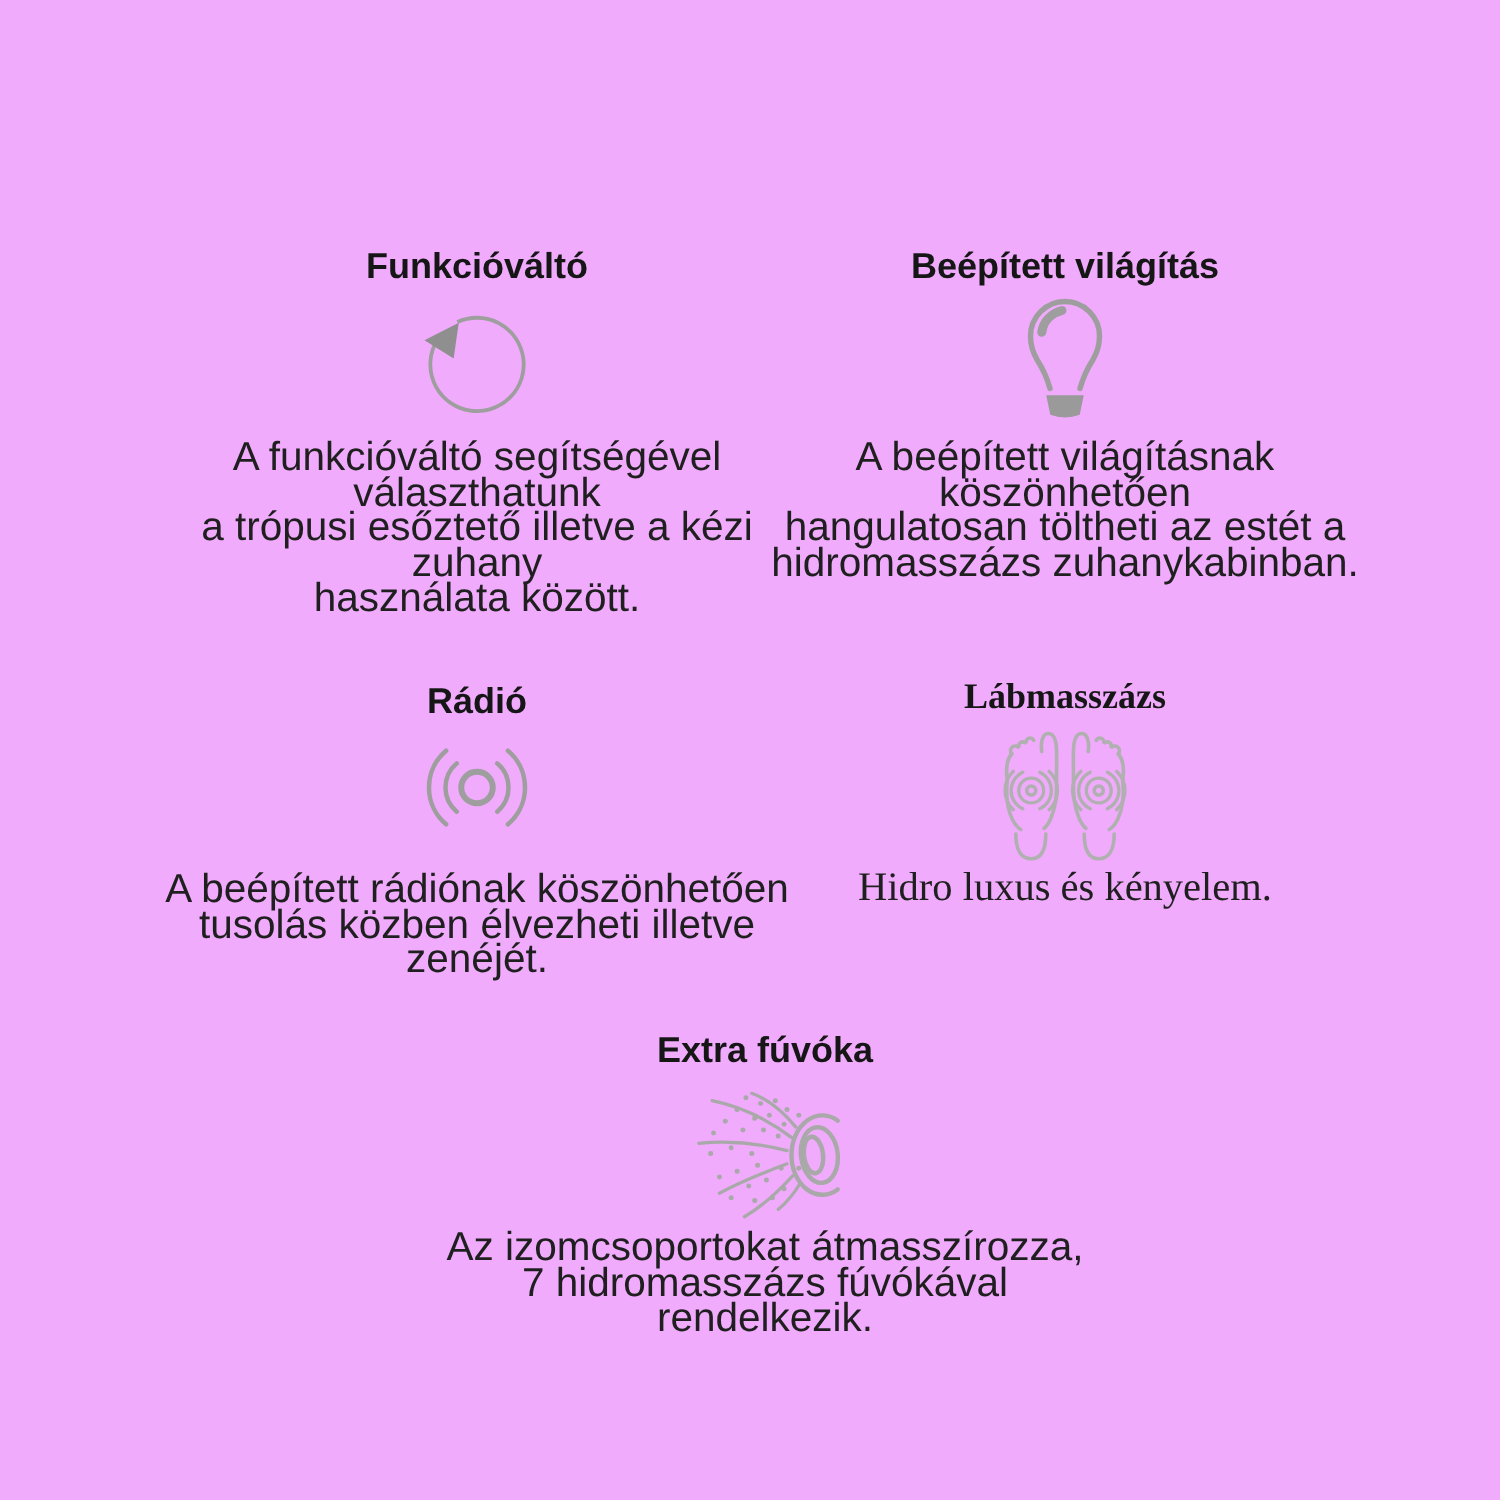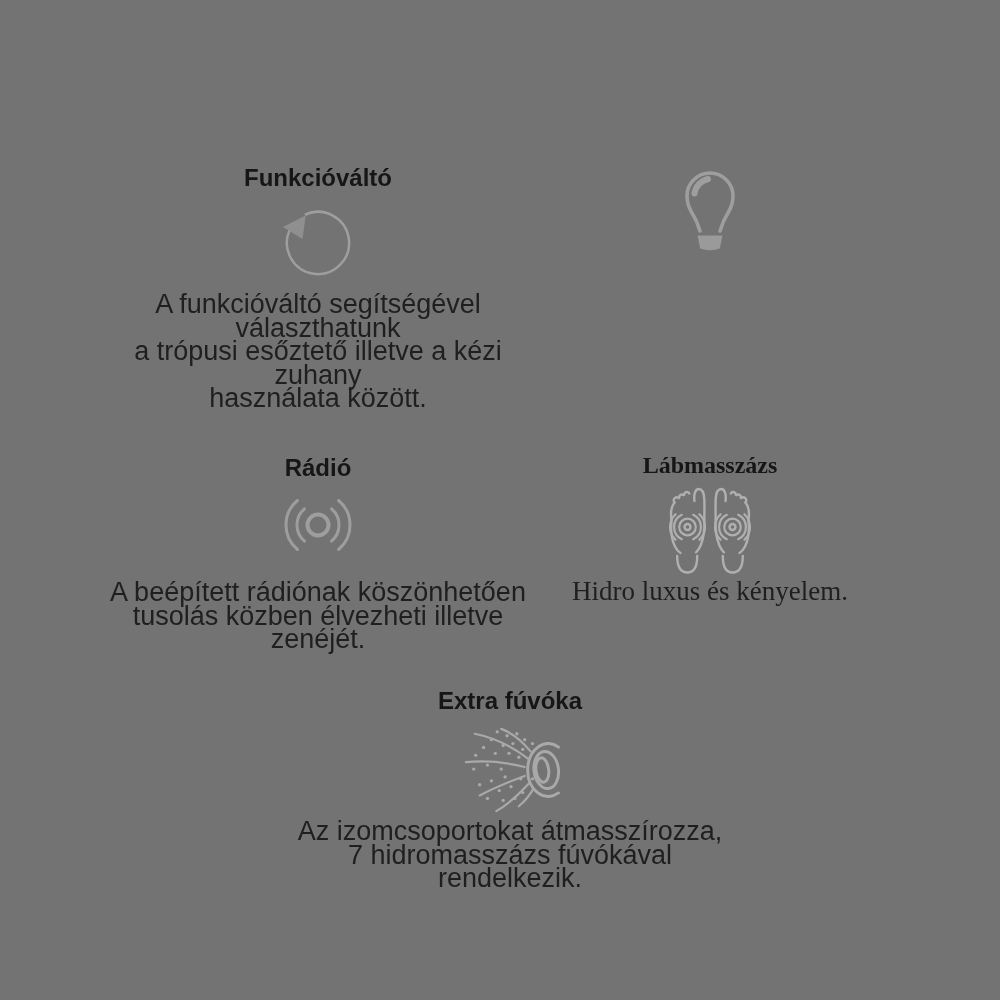--- a/index.html
+++ b/index.html
@@ -9,21 +9,21 @@
   }
   body {
     width: 1000px;
     height: 1000px;
     font-family: "Liberation Sans", sans-serif;
   }
   .page {
     position: relative;
     width: 1000px;
     height: 1000px;
-    background: #737373;
+    background: #f0abfc;
     overflow: hidden;
   }
   .feature {
     position: absolute;
     display: flex;
     flex-direction: column;
     align-items: center;
     text-align: center;
   }
   .feature-title {
@@ -72,27 +72,31 @@
         <path d="M 23.5 13 A 32 32 0 1 1 8 28.5" fill="none" stroke="#9e9e9e" stroke-width="2.6"></path>
         <polygon points="1,25.5 24.5,13.5 21,38" fill="#8f8f8f"></polygon>
       </svg>
     </div>
     <p class="feature-description">A funkcióváltó segítségével választhatunk
 a trópusi esőztető illetve a kézi zuhany
 használata között.</p>
   </section>
 
   <section class="feature pos-2">
+    <h2 class="feature-title">Beépített világítás</h2>
     <div class="icon-wrap">
       <svg width="54" height="86" viewBox="0 0 54 86">
         <path d="M 17 62 C 14.5 53 12 48.5 8.5 43 C 5.5 38 4 32.5 4 27 A 23 23 0 0 1 50 27 C 50 32.5 48.5 38 45.5 43 C 42 48.5 39.5 53 37 62" fill="none" stroke="#9e9e9e" stroke-width="3.6" stroke-linecap="round"></path>
         <path d="M 11.5 24.5 C 12.5 17.5 17.5 12 25 10" fill="none" stroke="#9e9e9e" stroke-width="6" stroke-linecap="round"></path>
         <path d="M 14.5 66.5 L 39.5 66.5 L 36.8 79.5 Q 27 83 17.2 79.5 Z" fill="#9a9a9a"></path>
       </svg>
     </div>
+    <p class="feature-description">A beépített világításnak köszönhetően
+hangulatosan töltheti az estét a
+hidromasszázs zuhanykabinban.</p>
   </section>
 
   <section class="feature pos-3">
     <h2 class="feature-title">Rádió</h2>
     <div class="icon-wrap">
       <svg width="78" height="78" viewBox="0 0 78 78">
         <g fill="none" stroke="#9e9e9e" stroke-linecap="round">
           <circle cx="39" cy="39" r="10.5" stroke-width="4"></circle>
           <path d="M 25.5 22.9 A 21 21 0 0 0 25.5 55.1" stroke-width="3"></path>
           <path d="M 52.5 22.9 A 21 21 0 0 1 52.5 55.1" stroke-width="3"></path>

